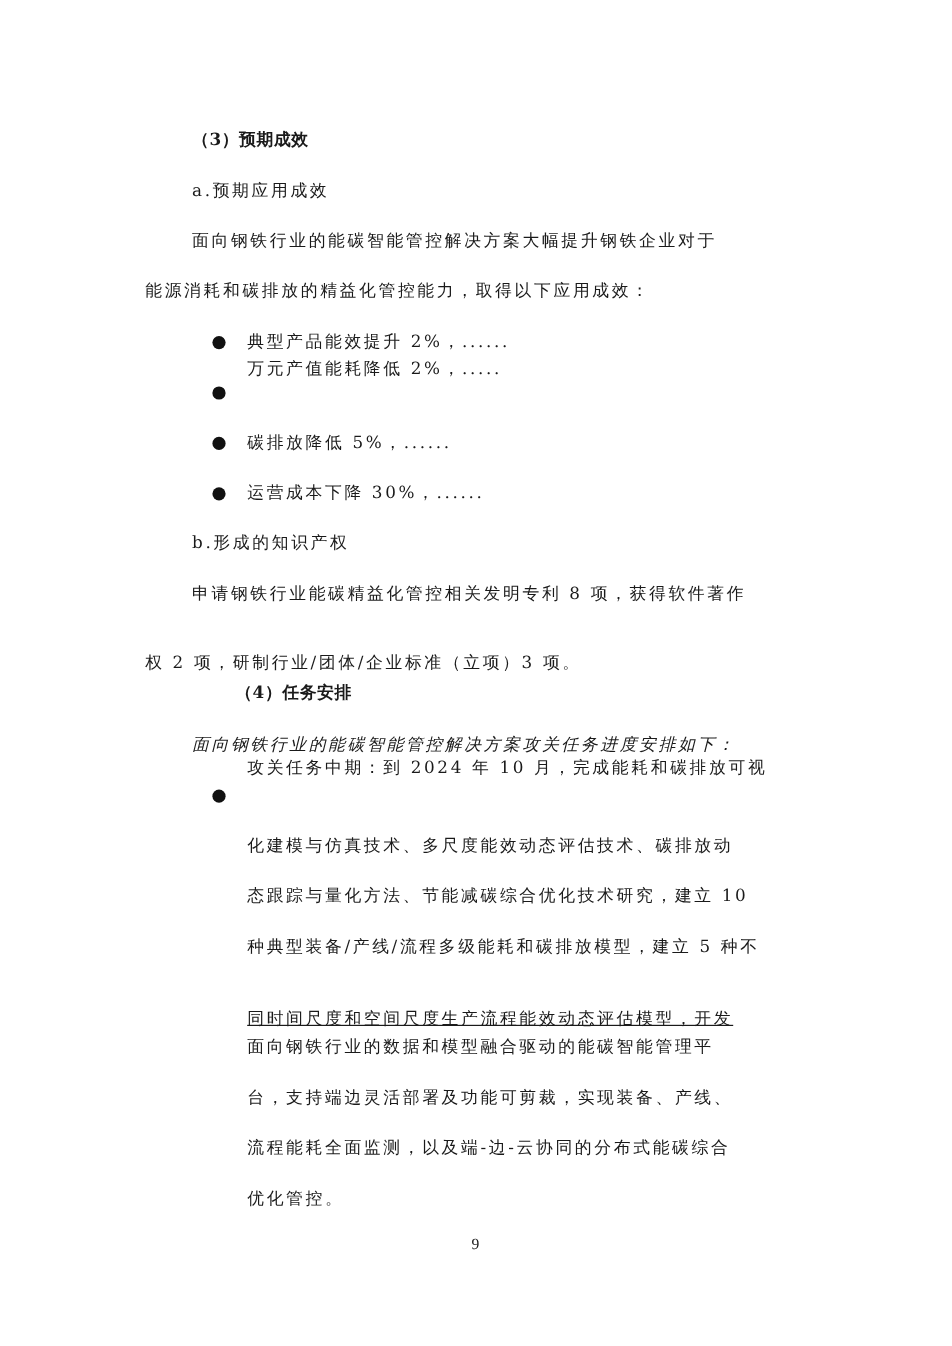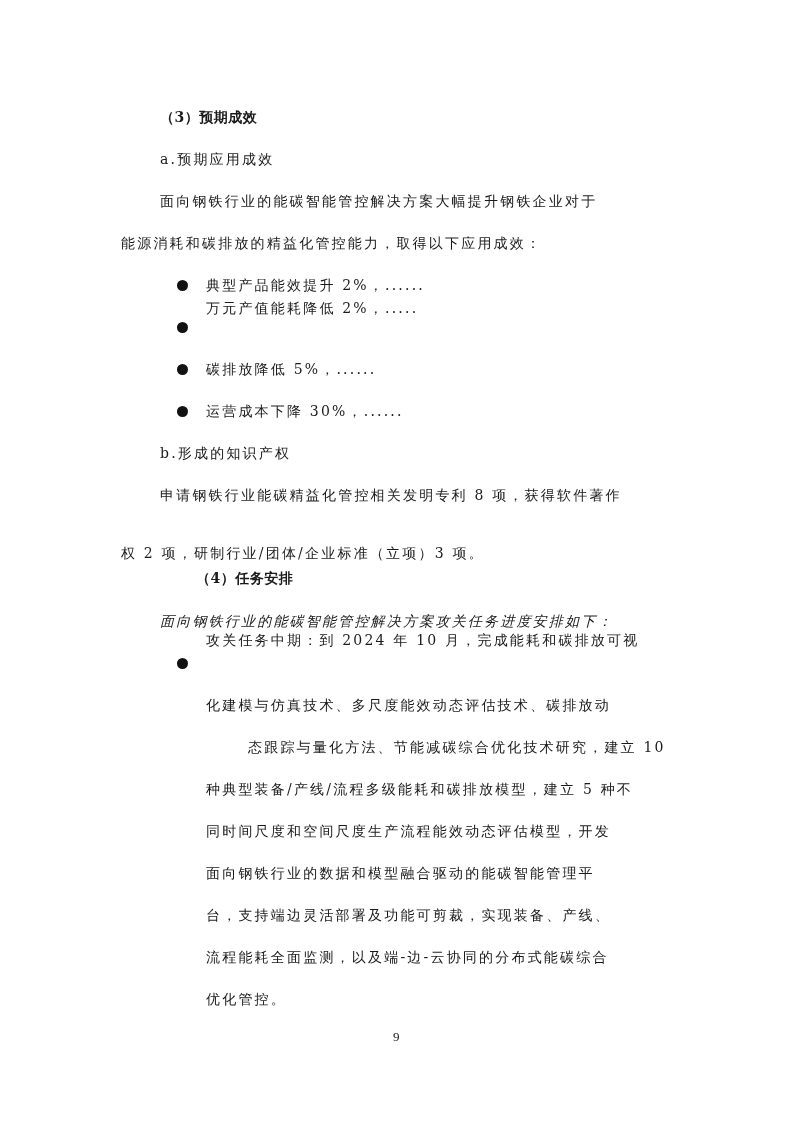--- a/index.html
+++ b/index.html
@@ -31,22 +31,22 @@
   <div class="line" style="left:160px;top:441px;">b.形成的知识产权</div>
   <div class="line" style="left:160px;top:483px;">申请钢铁行业能碳精益化管控相关发明专利 8 项，获得软件著作</div>
   <div class="line" style="left:121px;top:525px;margin-top:16px;">权 2 项，研制行业/团体/企业标准（立项）3 项。</div>
 
   <div class="line heading" style="left:160px;top:566px;margin-left:36px;">（4）任务安排</div>
   <div class="line" style="left:160px;top:609px;font-style:italic;">面向钢铁行业的能碳智能管控解决方案攻关任务进度安排如下：</div>
 
   <span class="bullet" style="left:177px;top:658px;"></span>
   <div class="line" style="left:206px;top:628px;">攻关任务中期：到 2024 年 10 月，完成能耗和碳排放可视</div>
   <div class="line" style="left:206px;top:693px;">化建模与仿真技术、多尺度能效动态评估技术、碳排放动</div>
-  <div class="line" style="left:206px;top:735px;margin-left:42px;">态跟踪与量化方法、节能减碳综合优化技术研究，建立 10</div>
+  <div class="line" style="left:206px;top:735px;">态跟踪与量化方法、节能减碳综合优化技术研究，建立 10</div>
   <div class="line" style="left:206px;top:777px;">种典型装备/产线/流程多级能耗和碳排放模型，建立 5 种不</div>
-  <div class="line" style="left:206px;top:819px;">同时间尺度和空间尺度生产流程能效动态评估模型，开发</div>
+  <div class="line" style="left:206px;top:837px;text-decoration:underline;">同时间尺度和空间尺度生产流程能效动态评估模型，开发</div>
   <div class="line" style="left:206px;top:861px;">面向钢铁行业的数据和模型融合驱动的能碳智能管理平</div>
   <div class="line" style="left:206px;top:903px;">台，支持端边灵活部署及功能可剪裁，实现装备、产线、</div>
   <div class="line" style="left:206px;top:945px;">流程能耗全面监测，以及端-边-云协同的分布式能碳综合</div>
   <div class="line" style="left:206px;top:987px;">优化管控。</div>
 
   <div class="pageno">9</div>
 </div>
 
 </body></html>

